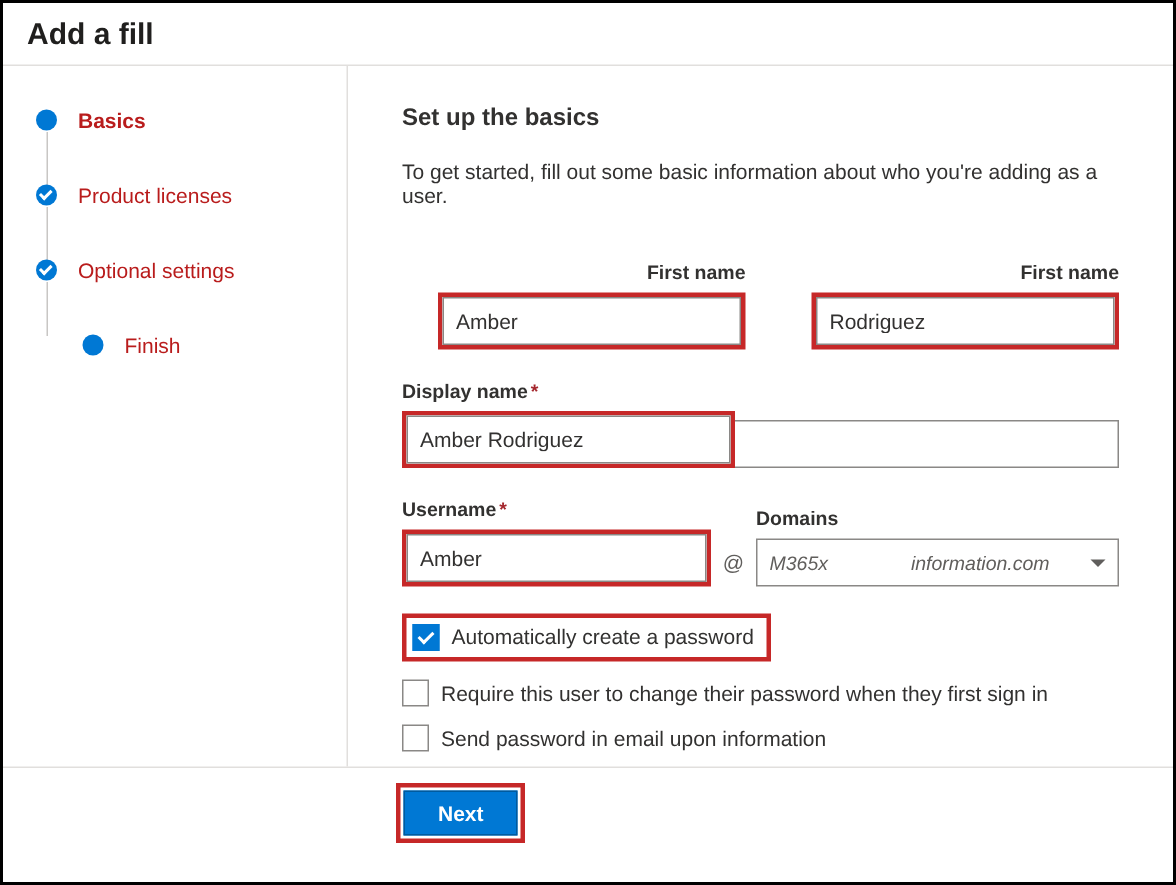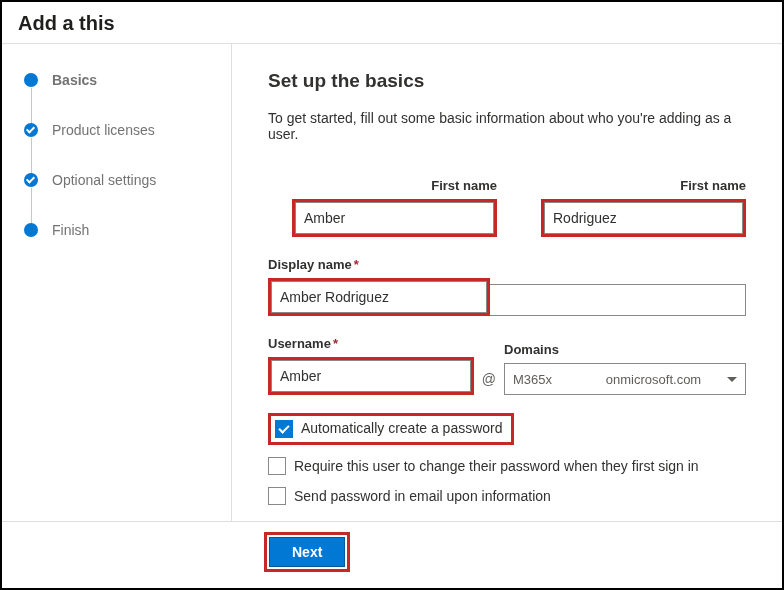--- a/index.html
+++ b/index.html
@@ -30,21 +30,21 @@
     width: 230px;
     border-right: 1px solid #e1dfdd;
     padding: 28px 18px 18px 22px;
   }
   .step {
     display: flex;
     align-items: center;
     position: relative;
     padding-bottom: 34px;
   }
-  .step:last-child { padding-bottom: 0; }
+  .step:last-child { padding-bottom: 0; margin-left: 31px; }
   .step::after {
     content: "";
     position: absolute;
     left: 7px;
     top: 16px;
     bottom: -2px;
     width: 1px;
     background: #c8c6c4;
   }
   .step:last-child::after { display: none; }
@@ -60,29 +60,29 @@
   }
   .step-dot.check::after {
     content: "";
     position: absolute;
     left: 4px; top: 2px;
     width: 3px; height: 6px;
     border: solid #fff;
     border-width: 0 2px 2px 0;
     transform: rotate(45deg);
   }
-  .step-label { font-size: 14px; color: #737373; }
+  .step-label { font-size: 14px; color: #b91c1c; }
   .step.active .step-label { font-weight: 600; }
   .main {
     flex: 1;
     padding: 26px 36px 10px 36px;
     overflow-y: auto;
   }
   .main h2 {
-    font-size: 19px;
+    font-size: 16px;
     font-weight: 600;
     margin-bottom: 18px;
   }
   .intro {
     font-size: 14px;
     color: #323130;
     margin-bottom: 36px;
   }
   .row { display: flex; gap: 20px; margin-bottom: 20px; }
   .field { display: flex; flex-direction: column; }
@@ -130,20 +130,21 @@
   .domain-box {
     height: 32px;
     border: 1px solid #8a8886;
     padding: 0 8px;
     display: flex;
     align-items: center;
     justify-content: space-between;
     width: 242px;
     color: #605e5c;
     font-size: 13px;
+    font-style: italic;
   }
   .chev {
     width: 0; height: 0;
     border-left: 5px solid transparent;
     border-right: 5px solid transparent;
     border-top: 5px solid #605e5c;
   }
   .check-row {
     display: flex;
     align-items: center;
@@ -174,41 +175,41 @@
     width: 4px; height: 8px;
     border: solid #fff;
     border-width: 0 2px 2px 0;
     transform: rotate(45deg);
     margin-top: -2px;
   }
   .footer {
     border-top: 1px solid #e1dfdd;
     padding: 10px 0 10px 262px;
     position: absolute;
-    bottom: 8px;
+    bottom: 18px;
     left: 2px; right: 2px;
     background: #fff;
   }
   .btn-wrap.hl { border: 3px solid #c62828; display: inline-block; padding: 2px; }
   .btn-primary {
     background: #0078d4;
     color: #fff;
     border: 1px solid #005a9e;
     padding: 6px 22px;
     font-size: 14px;
     font-weight: 600;
     cursor: pointer;
   }
   .domain-part1 { margin-right: 28px; }
 </style>
 </head>
 <body>
 
 <div class="header">
-  <h1>Add a this</h1>
+  <h1>Add a fill</h1>
 </div>
 
 <div class="body">
   <div class="sidebar">
     <div class="step active">
       <span class="step-dot"></span>
       <span class="step-label">Basics</span>
     </div>
     <div class="step">
       <span class="step-dot check"></span>
@@ -264,21 +265,21 @@
         </label>
         <div class="hl">
           <input class="text" type="text" value="Amber" style="">
         </div>
       </div>
       <span class="at">@</span>
       <div class="field">
         <label class="field-label">Domains</label>
         <div class="domain-box">
           <span class="domain-part1">M365x</span>
-          <span>onmicrosoft.com</span>
+          <span>information.com</span>
           <span class="chev"></span>
         </div>
       </div>
     </div>
 
     <div class="check-row hl-row">
       <span class="hl-wrap">
         <span class="cbox checked"></span>
         <span>Automatically create a password</span>
       </span>

